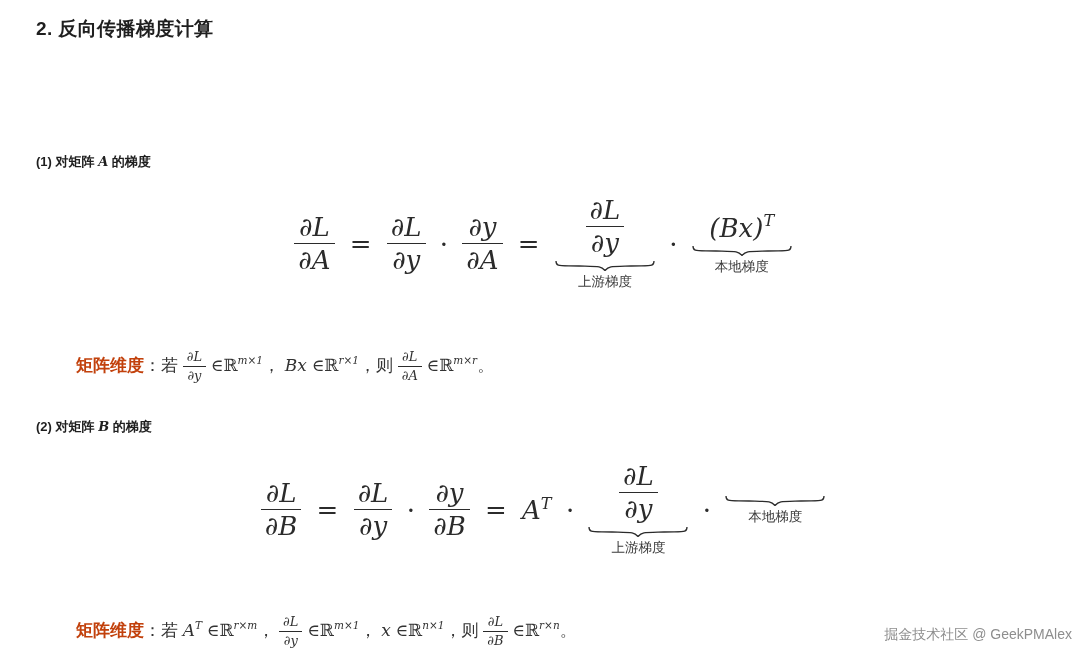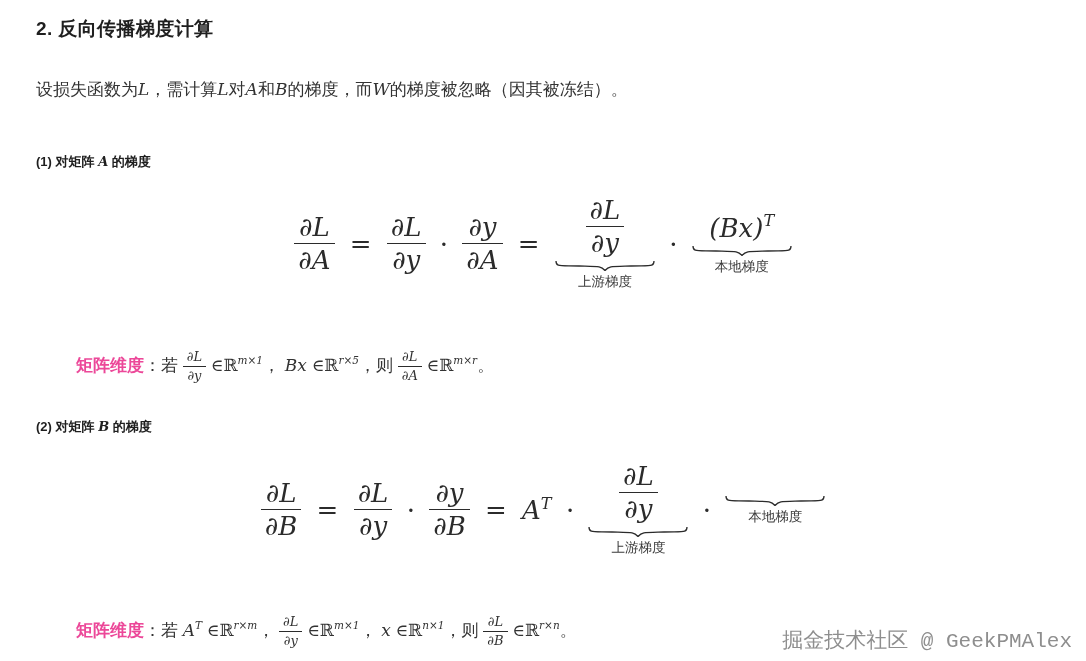--- a/index.html
+++ b/index.html
@@ -52,21 +52,21 @@
 
   .dims {
     position: absolute;
     left: 76px;
     font-size: 17px;
     color: #333;
     white-space: nowrap;
   }
   .dims-a { top: 350px; }
   .dims-b { top: 615px; }
-  .dims b { font-weight: bold; color: #ec4899; }
+  .dims b { font-weight: bold; color: #c2410c; }
 
   
   .mi, .math, .mathserif {
     font-family: "DejaVu Serif", "Liberation Serif", serif;
     font-style: italic;
   }
   .mupright {
     font-family: "DejaVu Serif", "Liberation Serif", serif;
     font-style: normal;
   }
@@ -162,37 +162,34 @@
     color: #3a3a3a;
     margin-top: 1px;
     white-space: nowrap;
     text-align: center;
   }
 
   .watermark {
     position: absolute;
     right: 14px;
     top: 626px;
-    font-size: 21px;
+    font-size: 14px;
     color: #8e8e8e;
-    font-family: Liberation Mono, monospace;
+    font-family: Liberation Sans, sans-serif;
     white-space: nowrap;
   }
   .sm { font-size: 0.82em; }
 </style>
 </head>
 <body>
 
 <div class="page">
 
   <div class="h2">2. 反向传播梯度计算</div>
 
-  <div class="para">
-    <span>设损失函数为</span><span class="mathserif">L</span><span>，需计算</span><span class="mathserif">L</span><span>对</span><span class="mathserif">A</span><span>和</span><span class="mathserif">B</span><span>的梯度，而</span><span class="mathserif">W</span><span>的梯度被忽略（因其被冻结）。</span>
-  </div>
 
   <div class="sub sub-a">
     <span>(1) 对矩阵</span>
     <span class="mathserif">A</span>
     <span>的梯度</span>
   </div>
 
   <div class="eqblock eq1">
     <span class="eqrow">
       <span class="frac">
@@ -240,21 +237,21 @@
   </div>
 
   <div class="dims dims-a">
     <b>矩阵维度</b><span>：若</span>
     <span class="frac sm" style="font-size:13px">
       <span class="num">∂L</span>
       <span class="den">∂y</span>
     </span>
     <span class="mupright">∈</span><span class="bbb">ℝ</span><span class="sup mupright">m×1</span><span>，</span>
     <span class="mathserif">Bx</span>
-    <span class="mupright">∈</span><span class="bbb">ℝ</span><span class="sup mupright">r×5</span><span>，则</span>
+    <span class="mupright">∈</span><span class="bbb">ℝ</span><span class="sup mupright">r×1</span><span>，则</span>
     <span class="frac sm" style="font-size:13px">
       <span class="num">∂L</span>
       <span class="den">∂A</span>
     </span>
     <span class="mupright">∈</span><span class="bbb">ℝ</span><span class="sup mupright">m×r</span><span>。</span>
   </div>
 
   <div class="sub sub-b">
     <span>(2) 对矩阵</span>
     <span class="mathserif">B</span>

